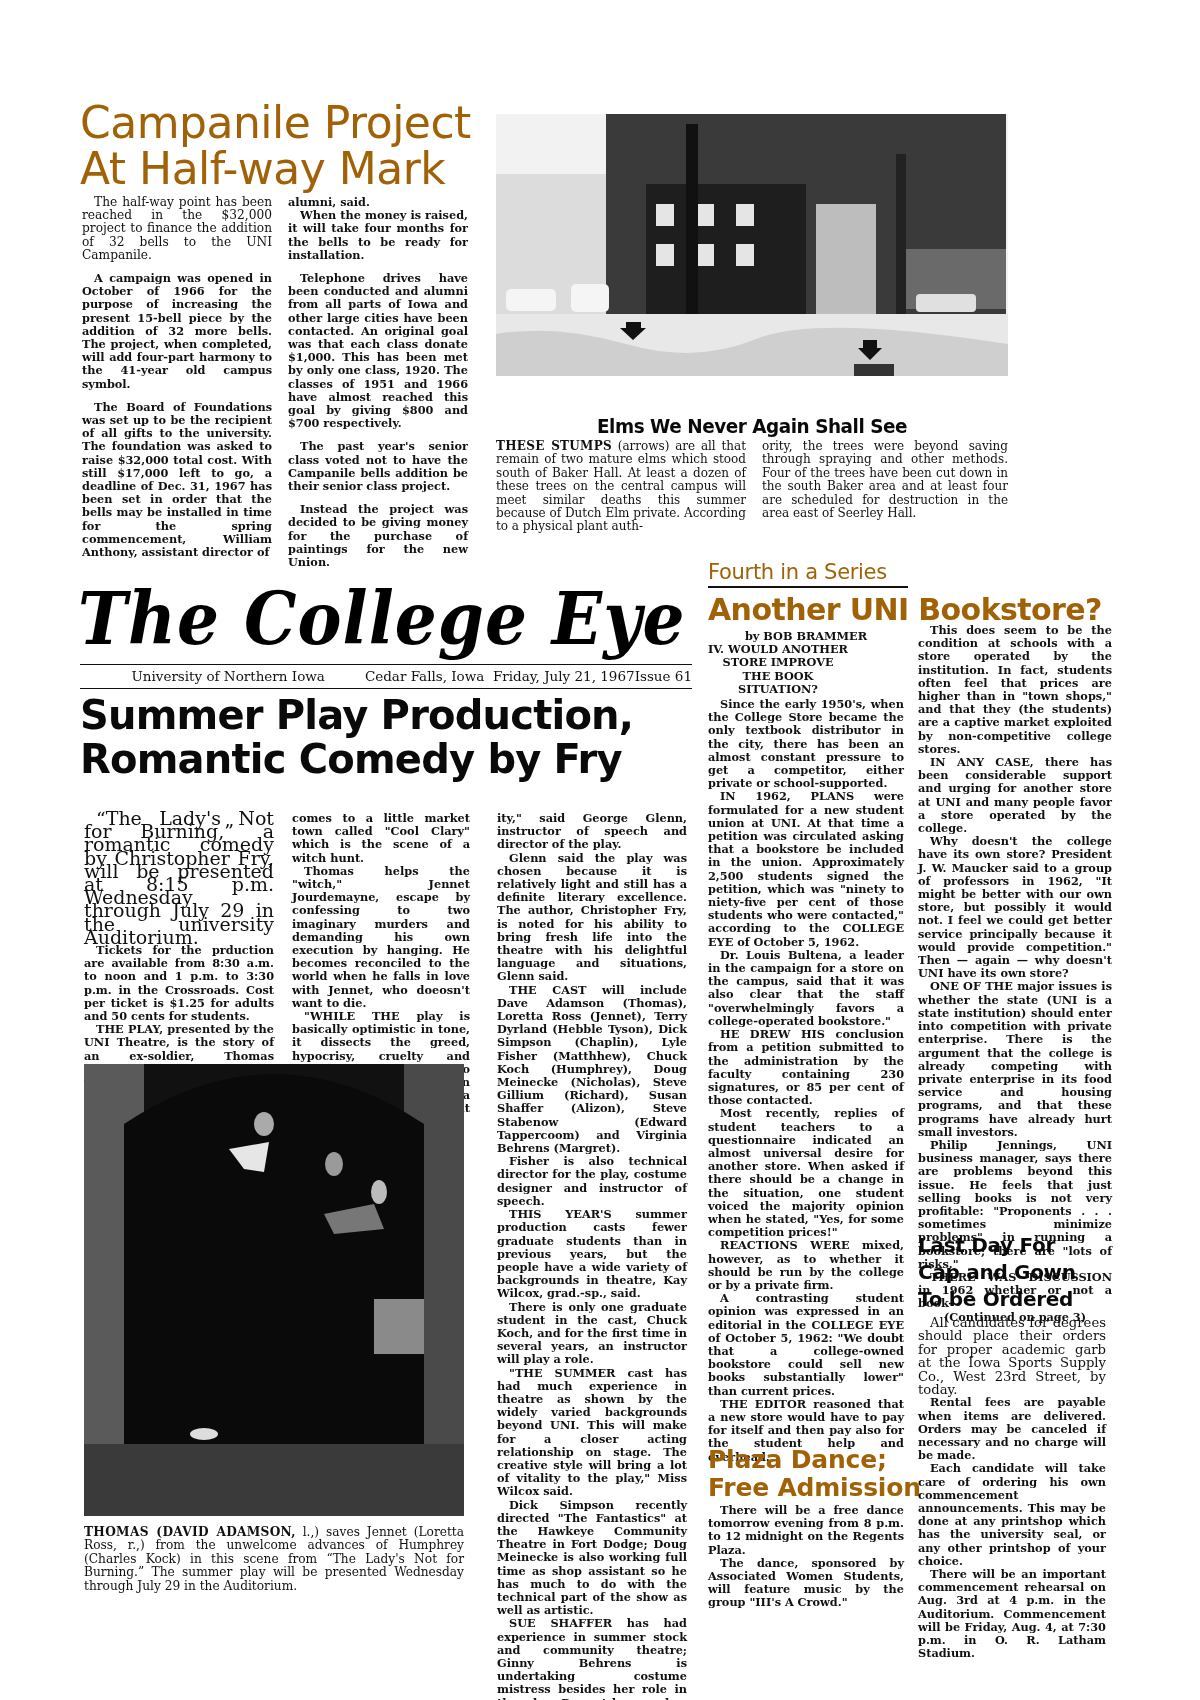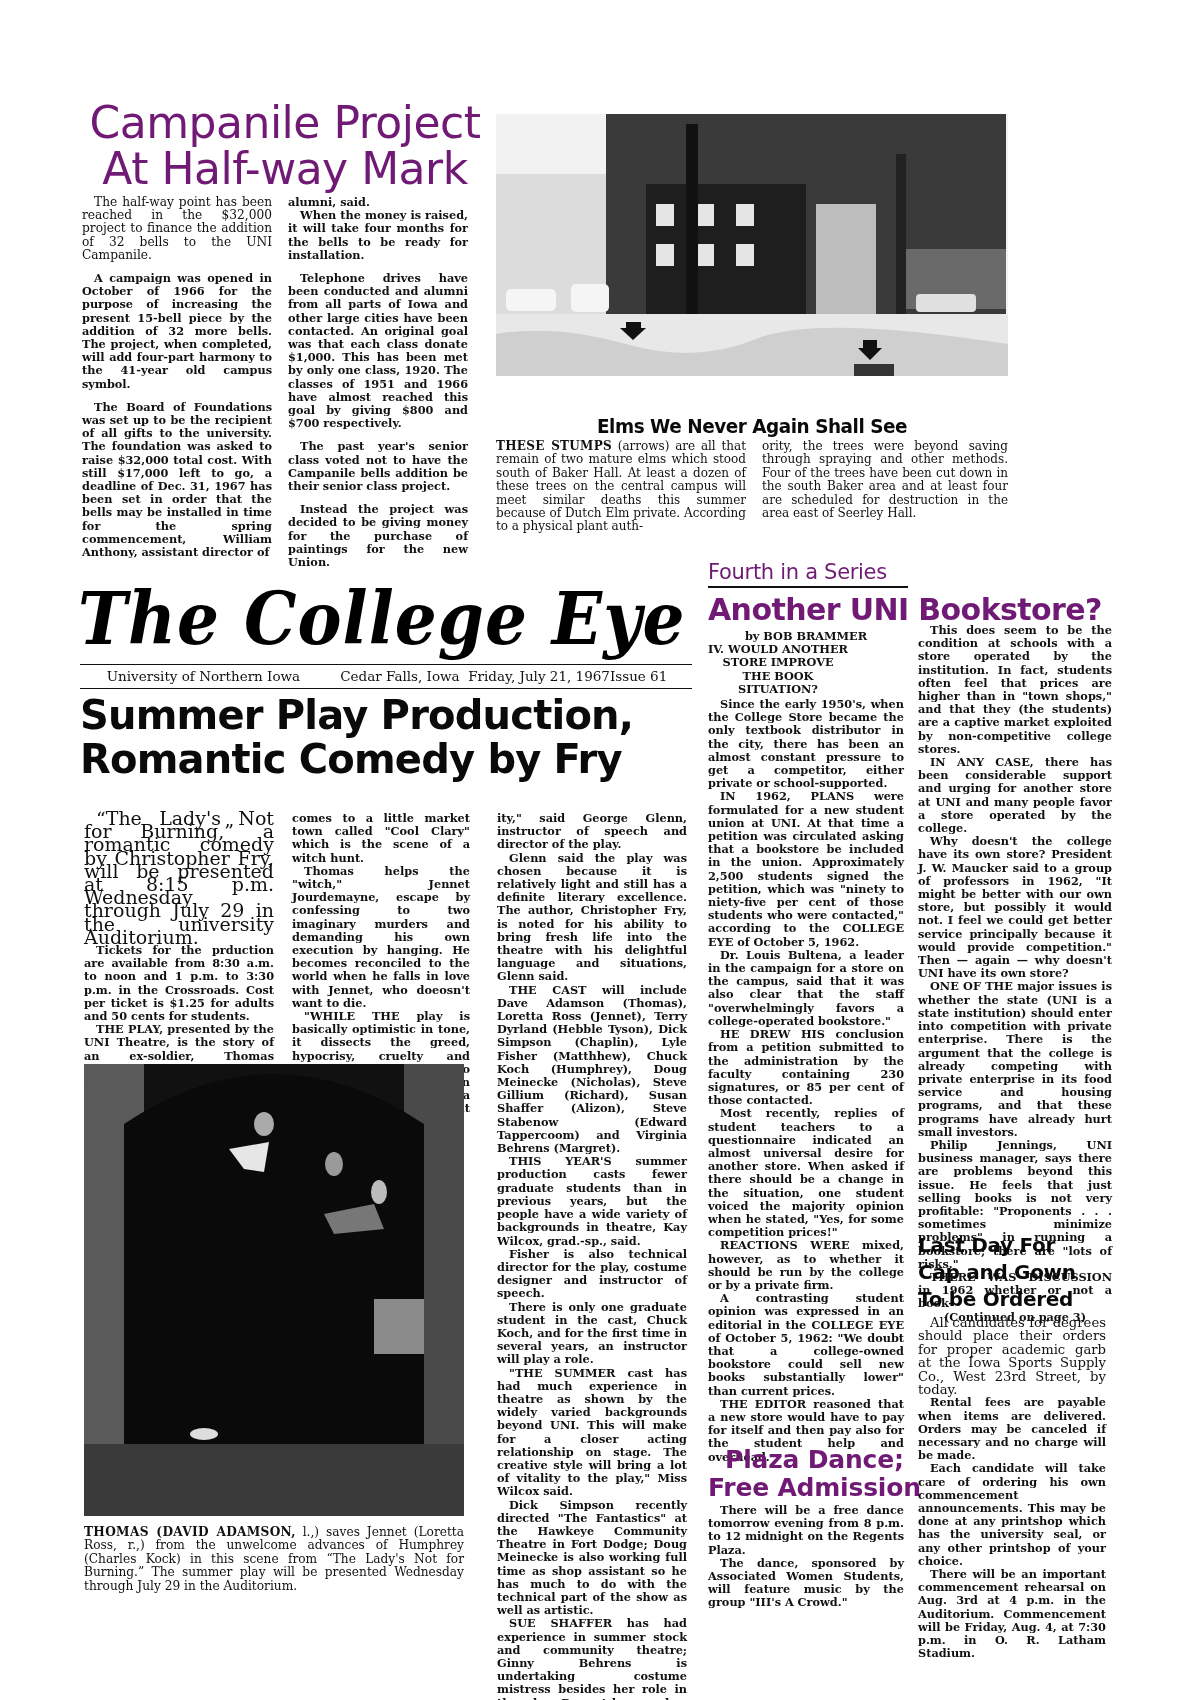--- a/index.html
+++ b/index.html
@@ -1,28 +1,28 @@
 <!DOCTYPE html>
 <html><head>
 <meta charset="utf-8">
 <style>
   html, body { margin: 0; padding: 0; background: #ffffff; }
   body { width: 1200px; height: 1700px; position: relative; overflow: hidden; color: #111; font-family: "DejaVu Serif", serif; }
   .abs { position: absolute; }
   .head-sans { font-family: "DejaVu Sans", sans-serif; font-weight: bold; color: #0a0a0a; letter-spacing: -0.5px; }
-  .head-light { font-family: "DejaVu Sans", sans-serif; font-weight: normal; color: #701a75; text-align: center; }
+  .head-light { font-family: "DejaVu Sans", sans-serif; font-weight: normal; color: #a16207; }
   .col { font-size: 11.3px; line-height: 13.2px; text-align: justify; hyphens: manual; }
   .col p { margin: 0 0 0 0; text-indent: 12px; }
   .col p.gap { margin-top: 10px; }
   .bold { font-weight: bold; }
   .caps { font-weight: bold; letter-spacing: 0.3px; }
   .photo { background: #222; overflow: hidden; }
   .rule { background: #111; height: 2px; }
   .masthead { font-family: "DejaVu Serif", serif; font-weight: bold; font-size: 66px; letter-spacing: 1px; color: #000; font-style: italic; transform: scaleY(1.1); transform-origin: left top; }
-  .dateline { font-size: 13.5px; display: flex; justify-content: center; }
+  .dateline { font-size: 13.5px; display: flex; justify-content: flex-end; }
 </style>
 </head>
 <body>
 
 <div class="abs" style="left:80px; top:100px; width:410px;">
   <div class="head-light" style="font-size:44px; line-height:46px; letter-spacing:-0.5px;">
     <div>Campanile Project</div>
     <div>At Half-way Mark</div>
   </div>
 </div>
@@ -122,22 +122,22 @@
 </div>
 
 <div class="abs col" style="left:84px; top:1526px; width:380px; font-size:12.2px; line-height:13.4px;">
   <span class="caps">THOMAS (DAVID ADAMSON,</span><span> l.,) saves Jennet (Loretta Ross, r.,) from the unwelcome advances of Humphrey (Charles Kock) in this scene from “The Lady's Not for Burning.” The summer play will be presented Wednesday through July 29 in the Auditorium.</span>
 </div>
 
 <div class="abs col bold" style="left:497px; top:812px; width:190px;">
   <p style="text-indent:0;">ity," said George Glenn, instructor of speech and director of the play.</p>
   <p>Glenn said the play was chosen because it is relatively light and still has a definite literary excellence. The author, Christopher Fry, is noted for his ability to bring fresh life into the theatre with his delightful language and situations, Glenn said.</p>
   <p>THE CAST will include Dave Adamson (Thomas), Loretta Ross (Jennet), Terry Dyrland (Hebble Tyson), Dick Simpson (Chaplin), Lyle Fisher (Matthhew), Chuck Koch (Humphrey), Doug Meinecke (Nicholas), Steve Gillium (Richard), Susan Shaffer (Alizon), Steve Stabenow (Edward Tappercoom) and Virginia Behrens (Margret).</p>
+  <p>Fisher is also technical director for the play, costume designer and instructor of speech.</p>
   <p>THIS YEAR'S summer production casts fewer graduate students than in previous years, but the people have a wide variety of backgrounds in theatre, Kay Wilcox, grad.-sp., said.</p>
-  <p>Fisher is also technical director for the play, costume designer and instructor of speech.</p>
   <p>There is only one graduate student in the cast, Chuck Koch, and for the first time in several years, an instructor will play a role.</p>
   <p>"THE SUMMER cast has had much experience in theatre as shown by the widely varied backgrounds beyond UNI. This will make for a closer acting relationship on stage. The creative style will bring a lot of vitality to the play," Miss Wilcox said.</p>
   <p>Dick Simpson recently directed "The Fantastics" at the Hawkeye Community Theatre in Fort Dodge; Doug Meinecke is also working full time as shop assistant so he has much to do with the technical part of the show as well as artistic.</p>
   <p>SUE SHAFFER has had experience in summer stock and community theatre; Ginny Behrens is undertaking costume mistress besides her role in the play. Dave Adamson has been with various professional theatre companies as well as summer stock.</p>
 </div>
 
 <div class="abs head-light" style="left:708px; top:560px; font-size:21px; font-weight:normal; letter-spacing:-0.3px;">Fourth in a Series</div>
 <div class="abs rule" style="left:708px; top:586px; width:200px; height:2px;"></div>
 <div class="abs head-light" style="left:708px; top:592px; font-size:30px; font-weight:bold; white-space:nowrap; letter-spacing:-0.6px;">Another UNI Bookstore?</div>
 

